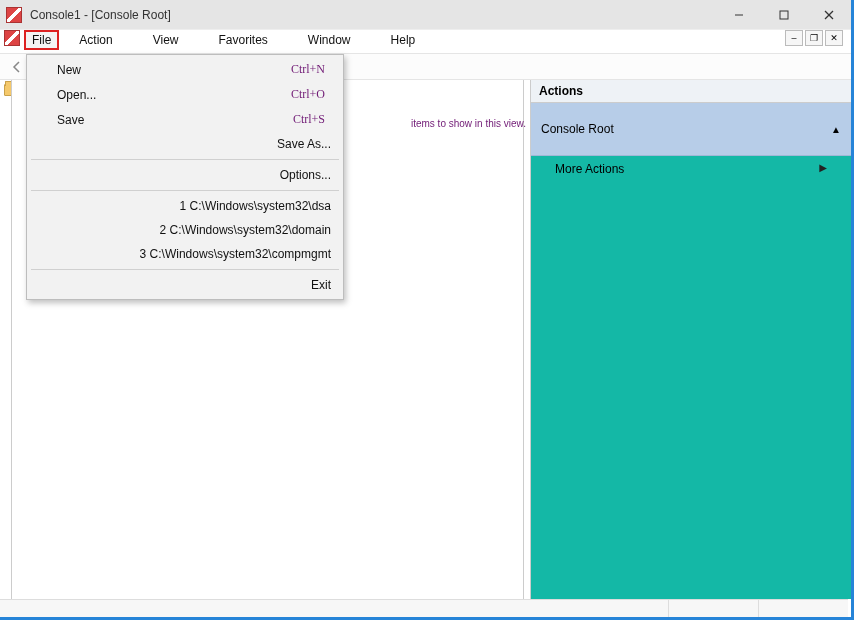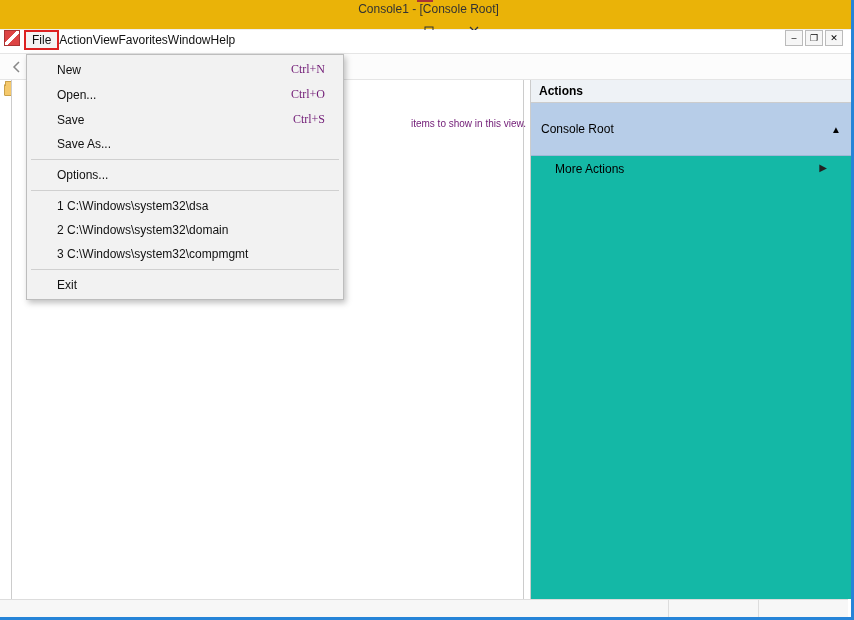--- a/index.html
+++ b/index.html
@@ -12,23 +12,22 @@
       overflow: hidden;
       position: relative;
       border-right: 3px solid #2684d8;
       border-bottom: 3px solid #2684d8;
     }
     .titlebar {
       height: 30px;
       display: flex;
       align-items: center;
       padding: 0 0 0 6px;
-      background: #eab308;
+      background: #e5e5e5;
       border-bottom: 1px solid #eee;
-      flex-direction: column;
     }
     .titlebar-icon {
       width: 16px; height: 16px;
       margin-right: 8px;
       background: linear-gradient(135deg, #d44 40%, #fff 40%, #fff 60%, #d44 60%);
       border: 1px solid #a33;
       display: inline-block;
     }
     .titlebar-title { flex: 1; font-size: 12px; color: #333; }
     .titlebar-controls { display: flex; }
@@ -48,21 +47,21 @@
       position: relative;
     }
     .menubar-icon {
       width: 16px; height: 16px;
       margin-right: 4px;
       background: linear-gradient(135deg, #d44 40%, #fff 40%, #fff 60%, #d44 60%);
       border: 1px solid #a33;
       display: inline-block;
     }
     .menu-item {
-      padding: 3px 0;
+      padding: 3px 20px;
       font-size: 12px;
       color: #111;
       cursor: default;
     }
     .menu-item.open {
       border: 2px solid #d22;
       padding: 1px 6px;
       background: #f4f4f4;
     }
     .mdi-controls {
@@ -190,20 +189,21 @@
       padding: 2px;
       z-index: 100;
     }
     .dd-item {
       display: flex;
       align-items: center;
       padding: 5px 10px 5px 28px;
       font-size: 12px;
       color: #111;
       position: relative;
+      justify-content: flex-end;
     }
     .dd-item .shortcut {
       margin-left: auto;
       color: #701a75;
       padding-right: 6px;
       font-family: Liberation Serif, serif;
     }
     .dd-item.highlight {
       outline: 3px solid #d22;
       outline-offset: -1px;

